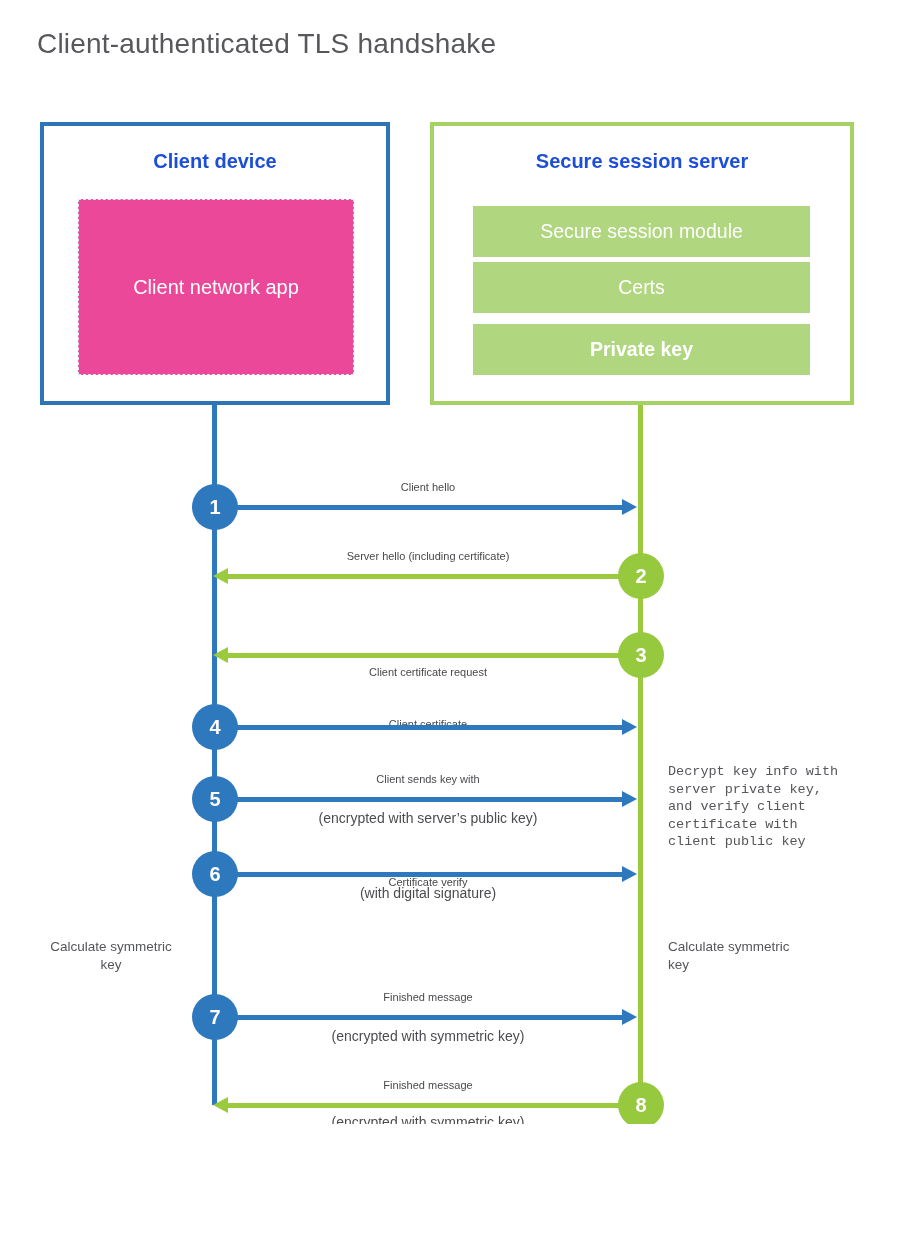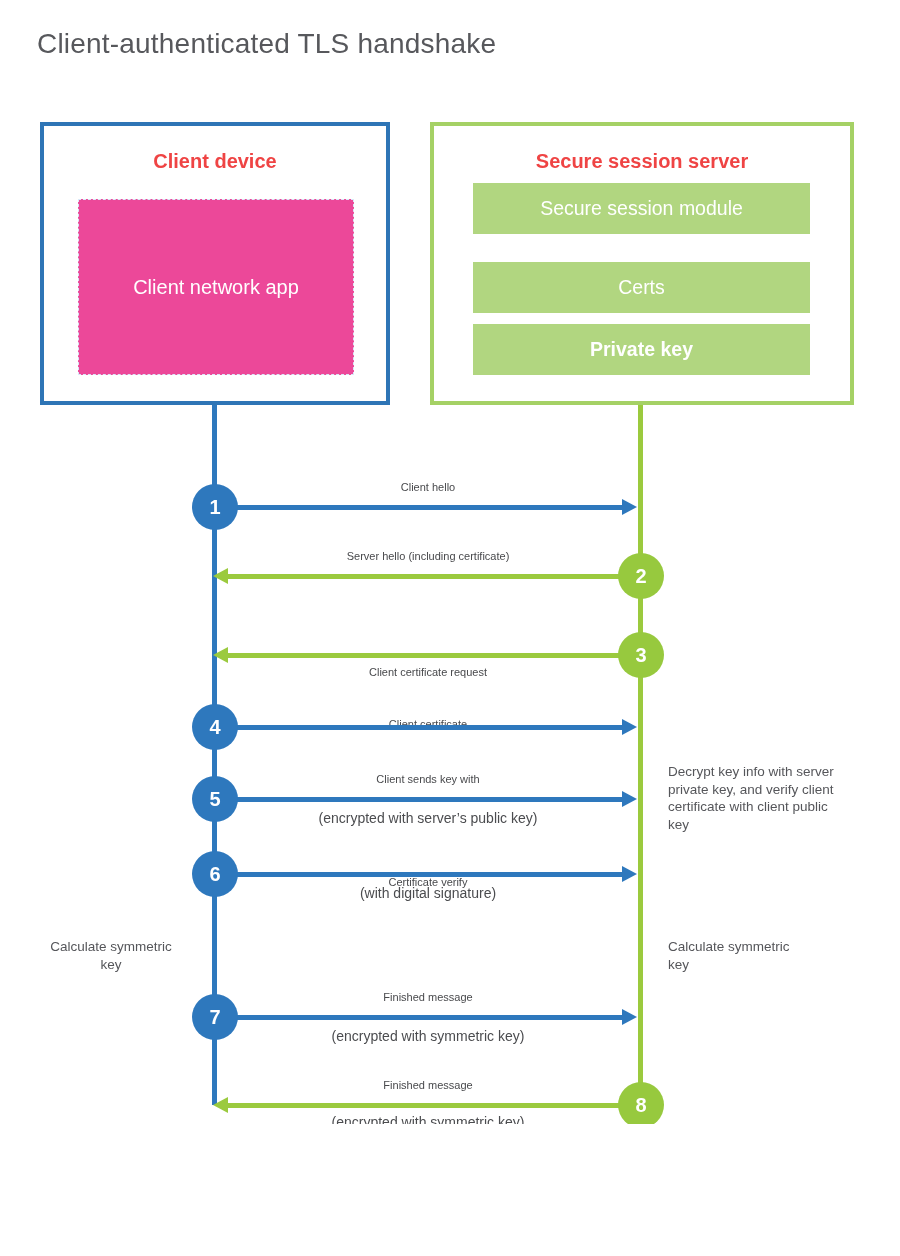--- a/index.html
+++ b/index.html
@@ -12,37 +12,37 @@
   .page-title {
     position:absolute; left:37px; top:28px;
     font-size:28px; font-weight:300; letter-spacing:.2px; color:#57585c;
   }
   
   .actor-box { position:absolute; top:122px; height:283px; background:#fff; }
   .actor-box.client { left:40px; width:350px; border:4px solid #2E75B6; }
   .actor-box.server { left:430px; width:424px; border:4px solid #A5D165; }
   .actor-title {
     margin-top:24px; text-align:center;
-    font-size:20px; font-weight:bold; color:#ef4444;
+    font-size:20px; font-weight:bold; color:#1d4ed8;
   }
   .app-box {
     position:absolute; left:78px; top:199px; width:276px; height:176px;
     background:#ec4899; border:1px dashed #d9e9f8;
     display:flex; align-items:center; justify-content:center;
   }
   .app-box span {
     display:block; width:180px; text-align:center;
     color:#ffffff; font-size:20px; line-height:29px;
   }
   .module-bar {
     position:absolute; left:473px; width:337px; height:51px;
     background:#B1D680; display:flex; align-items:center; justify-content:center;
     color:#ffffff; font-size:19.5px;
   }
-  .bar-1 { top:183px; } .bar-2 { top:262px; } .bar-3 { top:324px;font-weight:bold; }
+  .bar-1 { top:206px; } .bar-2 { top:262px; } .bar-3 { top:324px;font-weight:bold; }
   
   .lifeline { position:absolute; width:5px; }
   .lifeline.blue  { left:212px; top:405px; height:700px; background:#2E78BD; }
   .lifeline.green { left:638px; top:405px; height:724px; background:#9BCA3E; }
   
   .arrow-line { position:absolute; height:5px; }
   .arrow-line.blue  { left:215px; width:407px; background:#2E78BD; }
   .arrow-line.green { left:228px; width:413px; background:#9BCA3E; }
   .arrow-head { position:absolute; width:0; height:0; }
   .arrow-head.blue  { left:622px; border:8px solid transparent; border-left:15px solid #2E78BD; border-right:0; }
@@ -61,21 +61,21 @@
     font-size:11px; line-height:24px; color:#48494c;
   }
   .lane-sub {
     position:absolute; left:217px; width:422px; text-align:center;
     font-size:14px; line-height:20px; color:#4b4c4f;
   }
   
   .side-note {
     position:absolute; font-size:13.5px; line-height:17.5px; color:#55565a;
   }
-  .note-decrypt { left:668px; top:763px; width:172px; }
+  .note-decrypt { left:668px; top:763px; width:172px;font-family:Liberation Mono, monospace; }
   .note-calc-left { left:50px; top:938px; width:122px; text-align:center; }
   .note-calc-right { left:668px; top:938px; width:130px; text-align:left; }
 </style>
 </head>
 <body>
 
 <div class="canvas">
 
   <h1 class="page-title">Client-authenticated TLS handshake</h1>
 

